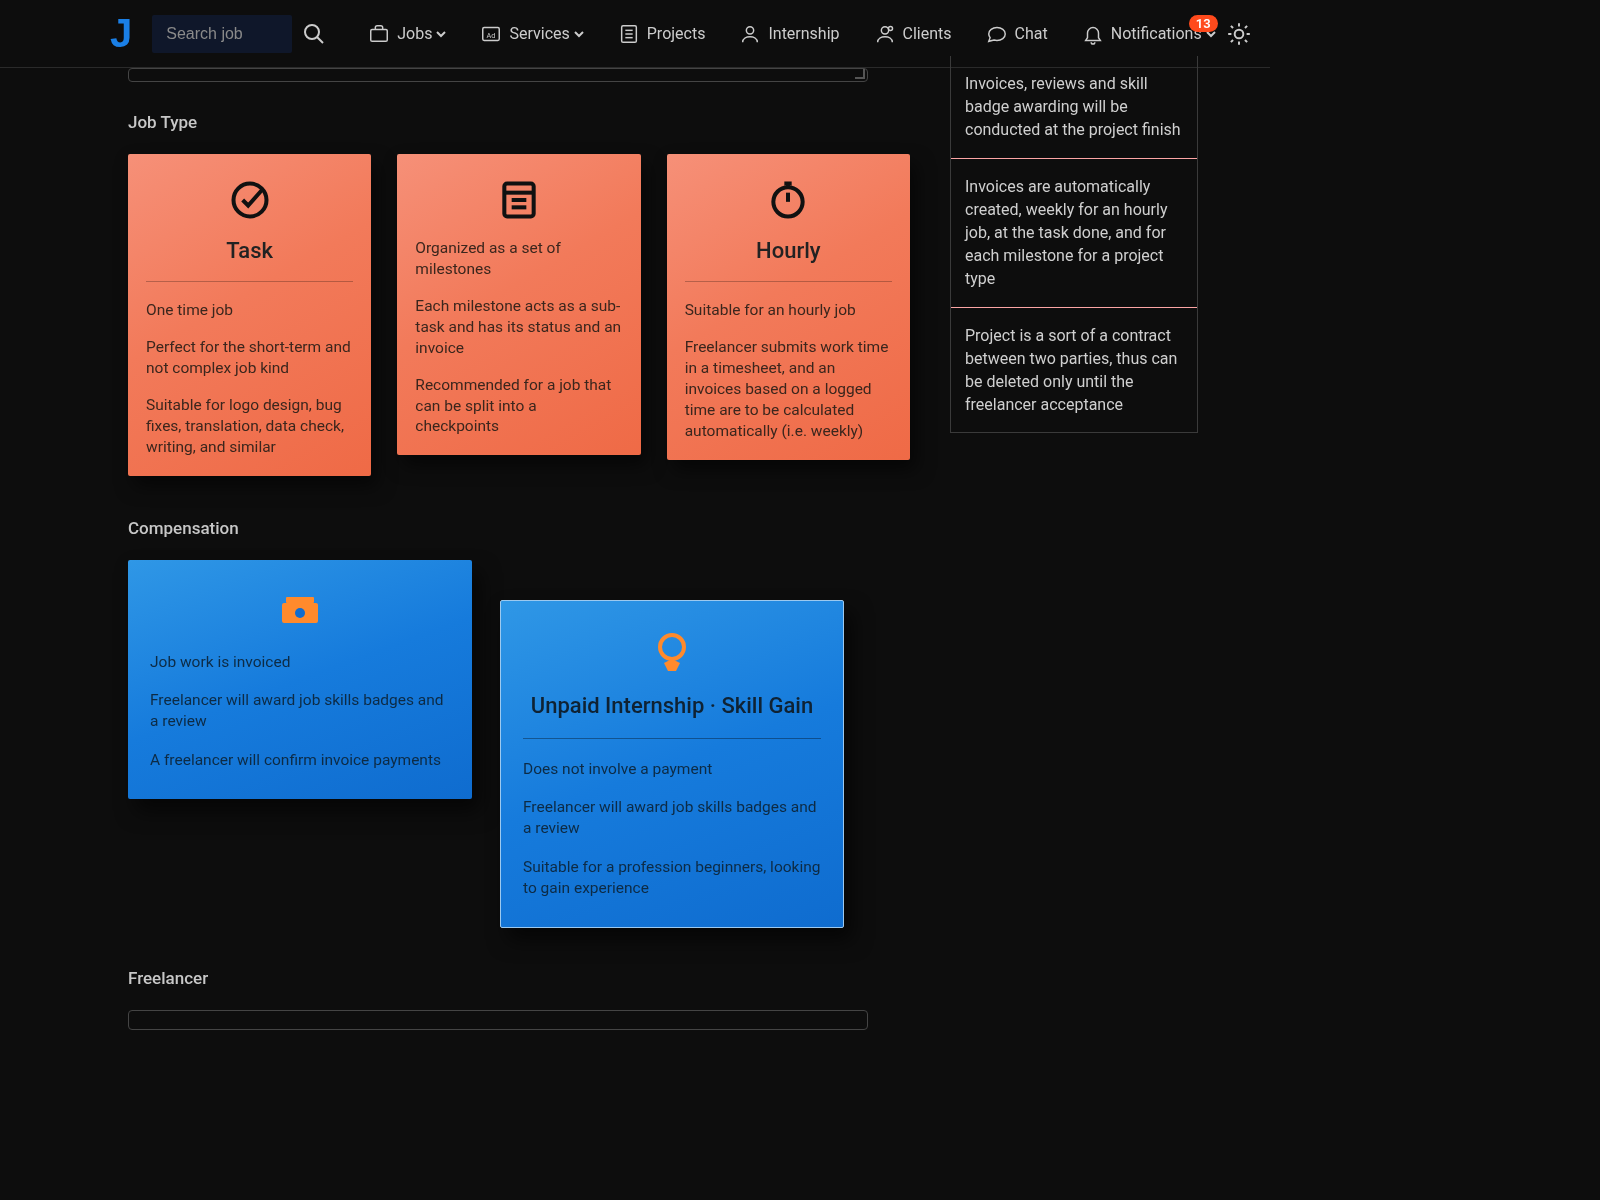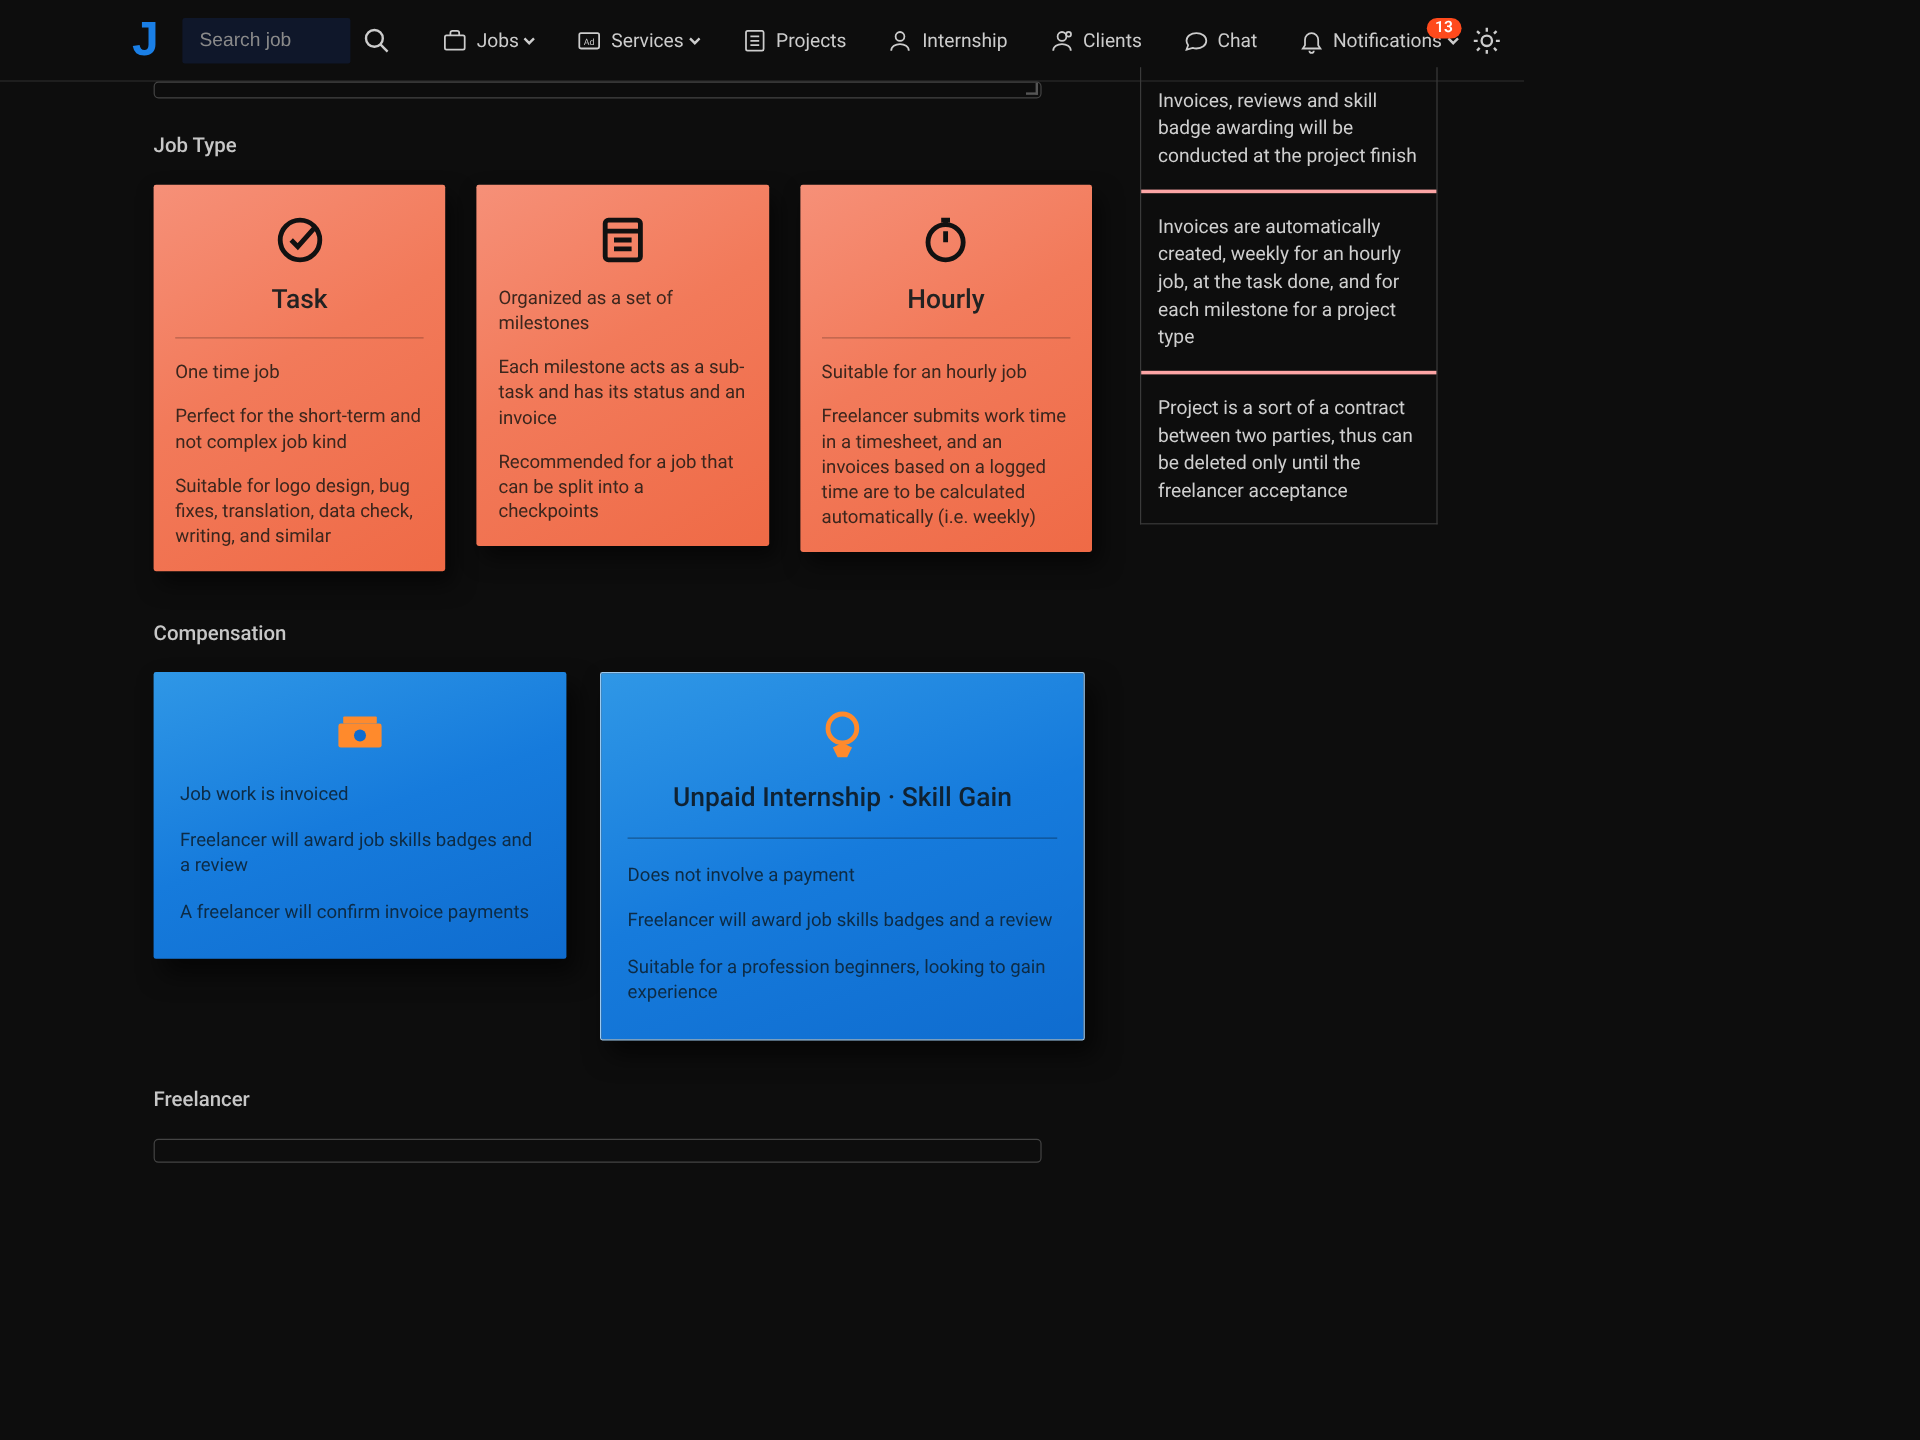--- a/index.html
+++ b/index.html
@@ -107,21 +107,21 @@
     margin-top: -12px;
     border: 1px solid #3a3a3a;
     border-top: none;
     padding: 0;
   }
   .side-item {
     color: #cfcfcf;
     font-size: 16px;
     line-height: 1.45;
     padding: 16px 14px;
-    border-bottom: 3px solid #fca5a5;
+    border-bottom: 1px solid #fca5a5;
   }
   .side-item:last-child { border-bottom: none; }
 
   
   .desc-remnant {
     border: 1px solid #444;
     border-radius: 4px;
     height: 14px;
     margin-bottom: 30px;
     position: relative;
@@ -177,21 +177,21 @@
   .comp-row { display: flex; gap: 28px; align-items: flex-start; margin-bottom: 40px; }
   .card-blue {
     background: linear-gradient(160deg, #2f97e6 0%, #167bdc 50%, #0f6ccf 100%);
     border-radius: 2px;
     padding: 28px 22px 28px;
     color: #0d2436;
     box-shadow: 8px 12px 20px rgba(0,0,0,0.6);
     cursor: pointer;
   }
   .card-blue.left { width: 344px; }
-  .card-blue.right { width: 404px; border: 1px solid #9cc9ef; }
+  .card-blue.right { width: 344px; border: 1px solid #9cc9ef; margin-top: 40px; }
   .card-blue .card-icon { display:flex; justify-content:center; margin-bottom: 18px; }
   .card-blue .card-icon svg { width: 48px; height: 46px; stroke: #ff8a2c; fill: #ff8a2c; }
   .card-blue h3 {
     text-align: center;
     font-size: 22px;
     font-weight: 500;
     color: #0f2233;
     padding-bottom: 20px;
     border-bottom: 1px solid rgba(0,0,0,0.35);
     margin-bottom: 20px;

